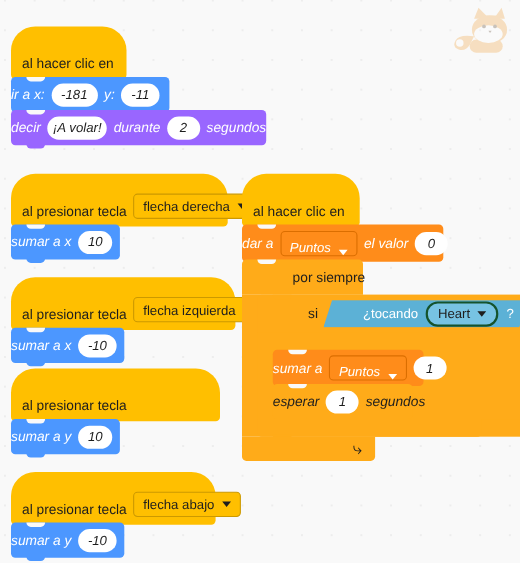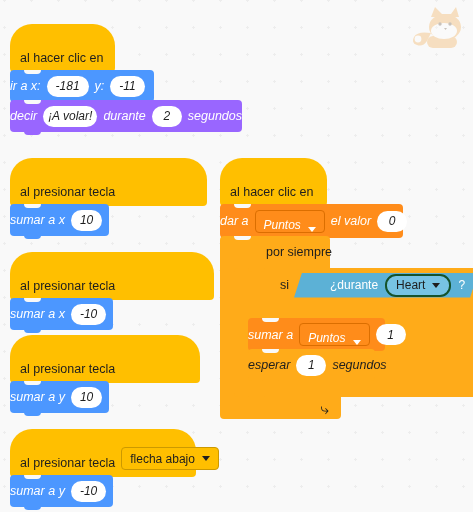--- a/index.html
+++ b/index.html
@@ -242,30 +242,38 @@
       <span class="oval text">¡A volar!</span>
       <span>durante</span>
       <span class="oval">2</span>
       <span>segundos</span>
     </div>
   </div>
 
   <div class="script" style="left:10px; top:158px;">
     <div class="hat" style="width:197px;">
       <span>al presionar tecla</span>
+      <span class="dd dd-events">
+        <span>flecha derecha</span>
+        <span class="caret"></span>
+      </span>
     </div>
     <div class="blk c-motion" style="width:99px;">
       <span>sumar a x</span>
       <span class="oval">10</span>
     </div>
   </div>
 
   <div class="script" style="left:10px; top:252px;">
     <div class="hat" style="width:204px;">
       <span>al presionar tecla</span>
+      <span class="dd dd-events">
+        <span>flecha izquierda</span>
+        <span class="caret"></span>
+      </span>
     </div>
     <div class="blk c-motion" style="width:103px;">
       <span>sumar a x</span>
       <span class="oval">-10</span>
     </div>
   </div>
 
   <div class="script" style="left:10px; top:335px;">
     <div class="hat" style="width:190px;">
       <span>al presionar tecla</span>
@@ -315,21 +323,21 @@
         <span>por siempre</span>
       </div>
 
       <div class="c-body">
         <div class="c-body-inner">
 
           <div class="cblock">
             <div class="c-head inner" style="height:34px; width:248px;">
               <span>si</span>
               <span class="hex">
-                <span>¿durante</span>
+                <span>¿tocando</span>
                 <span class="dd dd-sensing">
                   <span>Heart</span>
                   <span class="caret"></span>
                 </span>
                 <span>?</span>
               </span>
               <span>entonces</span>
             </div>
 
             <div class="c-body">

